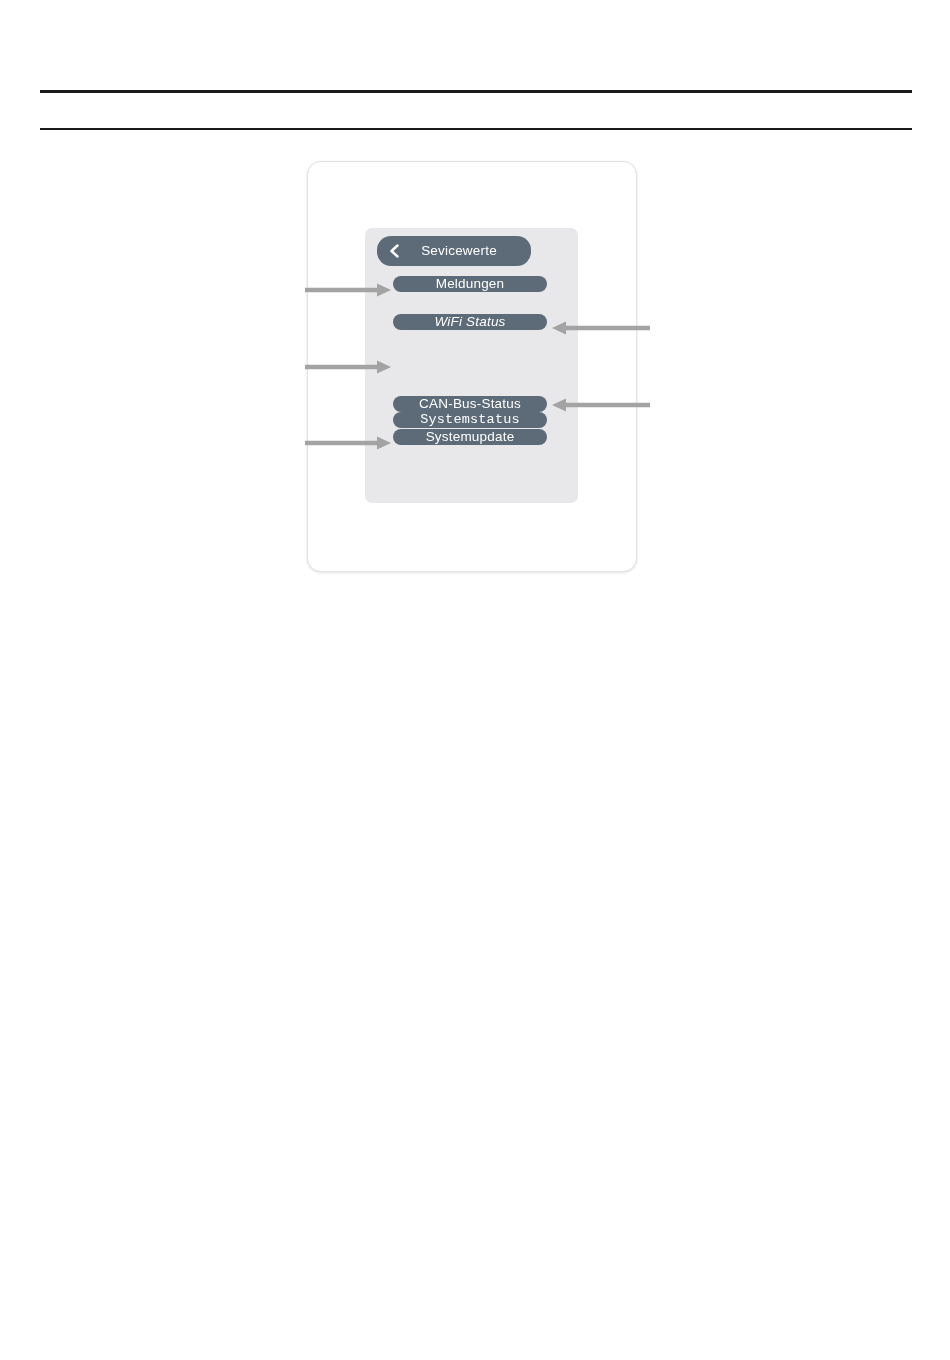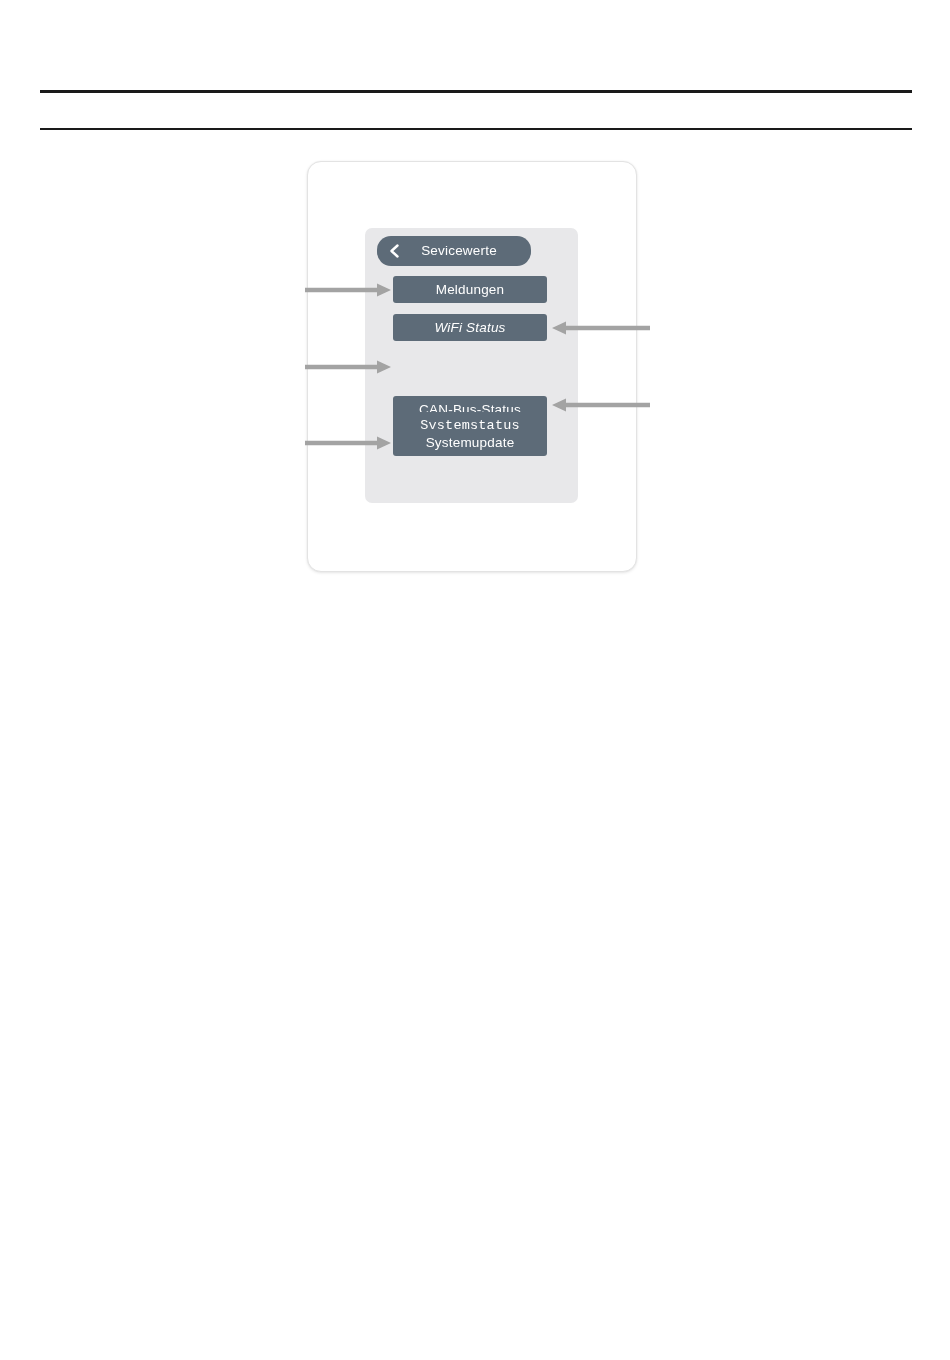--- a/index.html
+++ b/index.html
@@ -81,23 +81,23 @@
     letter-spacing: 0.2px;
     padding-right: 18px;
     white-space: nowrap;
   }
 
   
   .menu-btn {
     position: absolute;
     left: 393px;
     width: 154px;
-    height: 27px;
+    height: 16px;
     background: #5d6b78;
-    border-radius: 3px;
+    border-radius: 8px;
     border: none;
     padding: 0;
     margin: 0;
     display: flex;
     align-items: center;
     justify-content: center;
     color: #ffffff;
     font-family: "Liberation Sans", "DejaVu Sans", sans-serif;
     font-size: 13.5px;
     line-height: 1;

